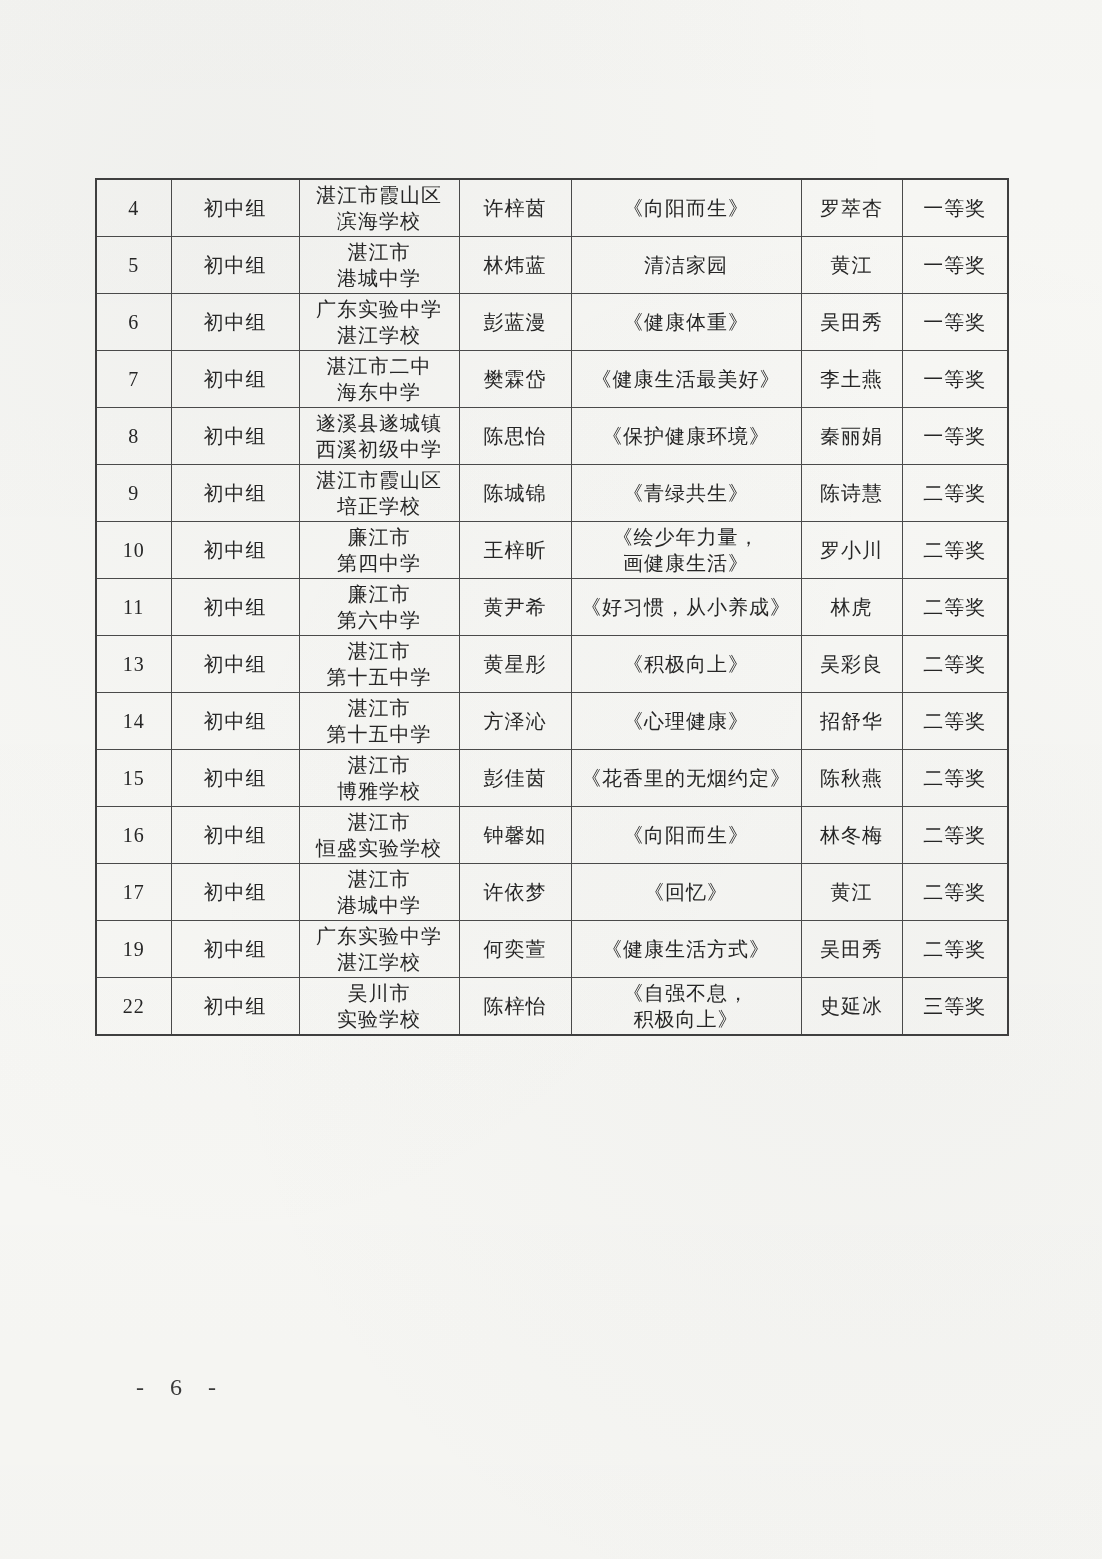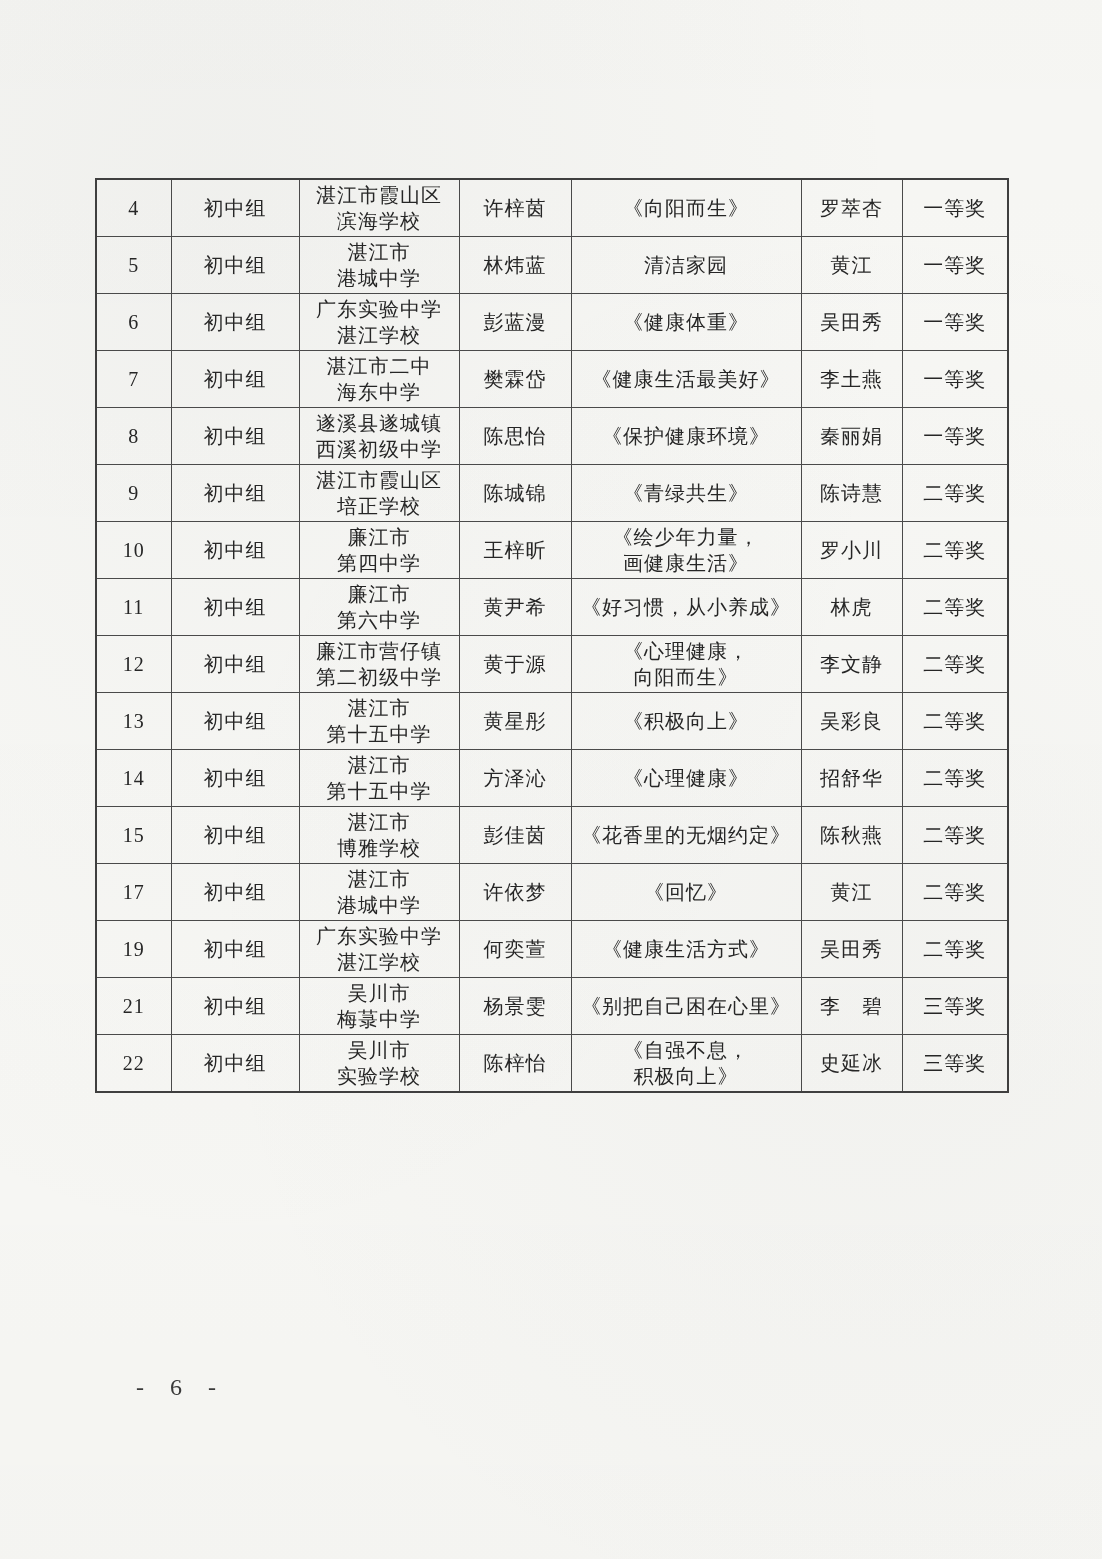--- a/index.html
+++ b/index.html
@@ -145,31 +145,20 @@
         <td class="c-no">11</td>
         <td class="c-group">初中组</td>
         <td class="c-school">廉江市
 第六中学</td>
         <td class="c-student">黄尹希</td>
         <td class="c-title">《好习惯，从小养成》</td>
         <td class="c-teacher">林虎</td>
         <td class="c-award">二等奖</td>
       </tr>
       <tr>
-        <td class="c-no">12</td>
-        <td class="c-group">初中组</td>
-        <td class="c-school">廉江市营仔镇
-第二初级中学</td>
-        <td class="c-student">黄于源</td>
-        <td class="c-title">《心理健康，
-向阳而生》</td>
-        <td class="c-teacher">李文静</td>
-        <td class="c-award">二等奖</td>
-      </tr>
-      <tr>
         <td class="c-no">13</td>
         <td class="c-group">初中组</td>
         <td class="c-school">湛江市
 第十五中学</td>
         <td class="c-student">黄星彤</td>
         <td class="c-title">《积极向上》</td>
         <td class="c-teacher">吴彩良</td>
         <td class="c-award">二等奖</td>
       </tr>
       <tr>
@@ -183,20 +172,30 @@
         <td class="c-award">二等奖</td>
       </tr>
       <tr>
         <td class="c-no">15</td>
         <td class="c-group">初中组</td>
         <td class="c-school">湛江市
 博雅学校</td>
         <td class="c-student">彭佳茵</td>
         <td class="c-title">《花香里的无烟约定》</td>
         <td class="c-teacher">陈秋燕</td>
+        <td class="c-award">二等奖</td>
+      </tr>
+      <tr>
+        <td class="c-no">16</td>
+        <td class="c-group">初中组</td>
+        <td class="c-school">湛江市
+恒盛实验学校</td>
+        <td class="c-student">钟馨如</td>
+        <td class="c-title">《向阳而生》</td>
+        <td class="c-teacher">林冬梅</td>
         <td class="c-award">二等奖</td>
       </tr>
       <tr>
         <td class="c-no">17</td>
         <td class="c-group">初中组</td>
         <td class="c-school">湛江市
 港城中学</td>
         <td class="c-student">许依梦</td>
         <td class="c-title">《回忆》</td>
         <td class="c-teacher">黄江</td>
@@ -204,30 +203,20 @@
       </tr>
       <tr>
         <td class="c-no">19</td>
         <td class="c-group">初中组</td>
         <td class="c-school">广东实验中学
 湛江学校</td>
         <td class="c-student">何奕萱</td>
         <td class="c-title">《健康生活方式》</td>
         <td class="c-teacher">吴田秀</td>
         <td class="c-award">二等奖</td>
-      </tr>
-      <tr>
-        <td class="c-no">21</td>
-        <td class="c-group">初中组</td>
-        <td class="c-school">吴川市
-梅菉中学</td>
-        <td class="c-student">杨景雯</td>
-        <td class="c-title">《别把自己困在心里》</td>
-        <td class="c-teacher">李　碧</td>
-        <td class="c-award">三等奖</td>
       </tr>
       <tr>
         <td class="c-no">22</td>
         <td class="c-group">初中组</td>
         <td class="c-school">吴川市
 实验学校</td>
         <td class="c-student">陈梓怡</td>
         <td class="c-title">《自强不息，
 积极向上》</td>
         <td class="c-teacher">史延冰</td>

